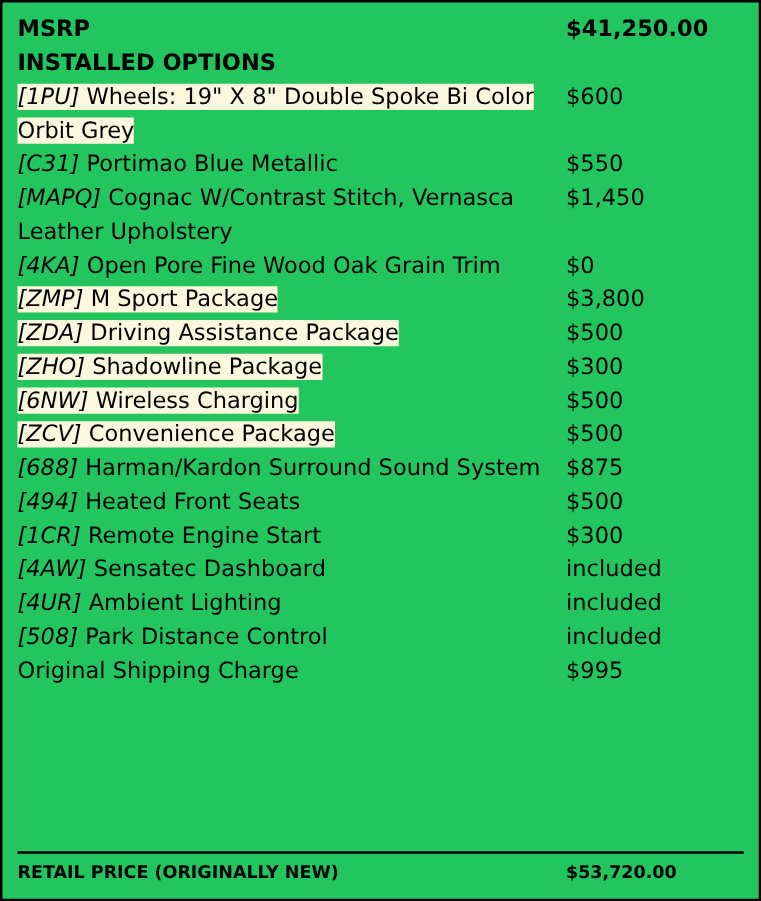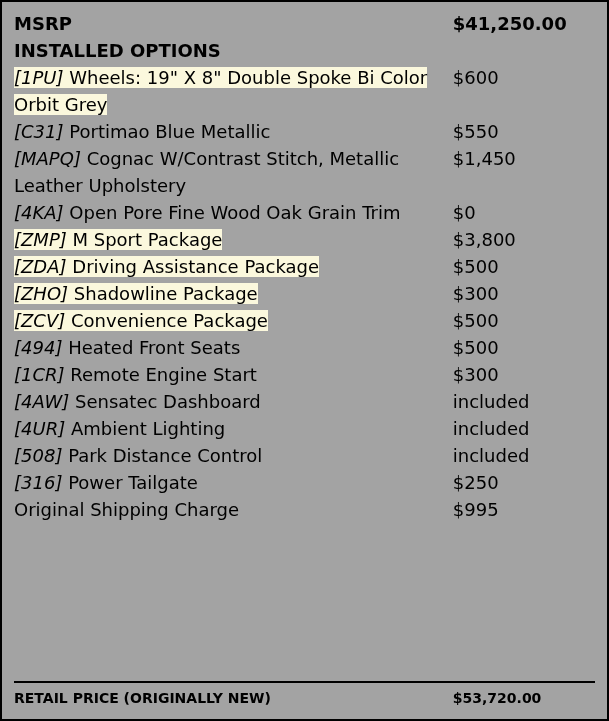--- a/index.html
+++ b/index.html
@@ -10,21 +10,21 @@
   body {
     font-family: "DejaVu Sans", sans-serif;
     color: #000000;
   }
   .sticker {
     width: 609px;
     height: 721px;
     box-sizing: border-box;
     border: 2px solid #000000;
     padding: 8px 12px 0 12px;
-    background: #a3a3a3;
+    background: #22c55e;
     position: relative;
     overflow: hidden;
   }
   table.optlist {
     width: 100%;
     border-collapse: collapse;
     table-layout: fixed;
   }
   table.optlist td {
     vertical-align: top;
@@ -105,66 +105,70 @@
     <tbody id="options-body">
         <tr>
           <td class="label-col"><span class="hl"><span class="code">[1PU]</span> <span>Wheels: 19" X 8" Double Spoke Bi Color Orbit Grey</span></span></td>
           <td class="price-col">$600</td>
         </tr>
         <tr>
           <td class="label-col"><span><span class="code">[C31]</span> <span>Portimao Blue Metallic</span></span></td>
           <td class="price-col">$550</td>
         </tr>
         <tr>
-          <td class="label-col"><span><span class="code">[MAPQ]</span> <span>Cognac W/Contrast Stitch, Metallic Leather Upholstery</span></span></td>
+          <td class="label-col"><span><span class="code">[MAPQ]</span> <span>Cognac W/Contrast Stitch, Vernasca Leather Upholstery</span></span></td>
           <td class="price-col">$1,450</td>
         </tr>
         <tr>
           <td class="label-col"><span><span class="code">[4KA]</span> <span>Open Pore Fine Wood Oak Grain Trim</span></span></td>
           <td class="price-col">$0</td>
         </tr>
         <tr>
           <td class="label-col"><span class="hl"><span class="code">[ZMP]</span> <span>M Sport Package</span></span></td>
           <td class="price-col">$3,800</td>
         </tr>
         <tr>
           <td class="label-col"><span class="hl"><span class="code">[ZDA]</span> <span>Driving Assistance Package</span></span></td>
           <td class="price-col">$500</td>
         </tr>
         <tr>
           <td class="label-col"><span class="hl"><span class="code">[ZHO]</span> <span>Shadowline Package</span></span></td>
           <td class="price-col">$300</td>
         </tr>
         <tr>
+          <td class="label-col"><span class="hl"><span class="code">[6NW]</span> <span>Wireless Charging</span></span></td>
+          <td class="price-col">$500</td>
+        </tr>
+        <tr>
           <td class="label-col"><span class="hl"><span class="code">[ZCV]</span> <span>Convenience Package</span></span></td>
           <td class="price-col">$500</td>
+        </tr>
+        <tr>
+          <td class="label-col"><span><span class="code">[688]</span> <span>Harman/Kardon Surround Sound System</span></span></td>
+          <td class="price-col">$875</td>
         </tr>
         <tr>
           <td class="label-col"><span><span class="code">[494]</span> <span>Heated Front Seats</span></span></td>
           <td class="price-col">$500</td>
         </tr>
         <tr>
           <td class="label-col"><span><span class="code">[1CR]</span> <span>Remote Engine Start</span></span></td>
           <td class="price-col">$300</td>
         </tr>
         <tr>
           <td class="label-col"><span><span class="code">[4AW]</span> <span>Sensatec Dashboard</span></span></td>
           <td class="price-col">included</td>
         </tr>
         <tr>
           <td class="label-col"><span><span class="code">[4UR]</span> <span>Ambient Lighting</span></span></td>
           <td class="price-col">included</td>
         </tr>
         <tr>
           <td class="label-col"><span><span class="code">[508]</span> <span>Park Distance Control</span></span></td>
           <td class="price-col">included</td>
-        </tr>
-        <tr>
-          <td class="label-col"><span><span class="code">[316]</span> <span>Power Tailgate</span></span></td>
-          <td class="price-col">$250</td>
         </tr>
         <tr>
           <td class="label-col"><span><span>Original Shipping Charge</span></span></td>
           <td class="price-col">$995</td>
         </tr>
       </tbody>
   </table>
 
   <div class="retail-wrap">
     <div class="retail-sep"></div>

